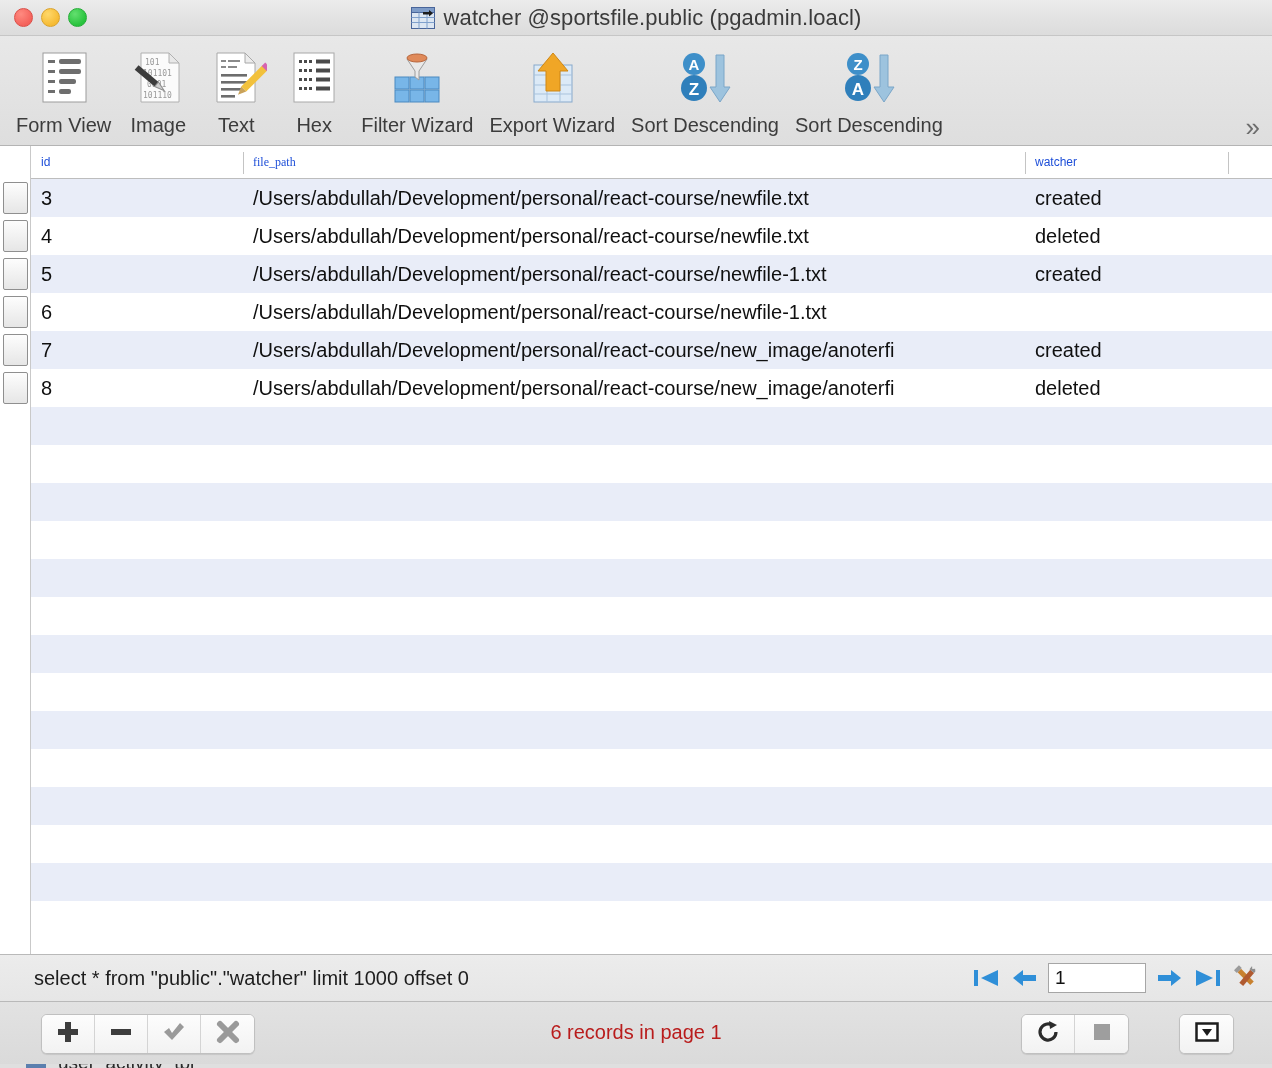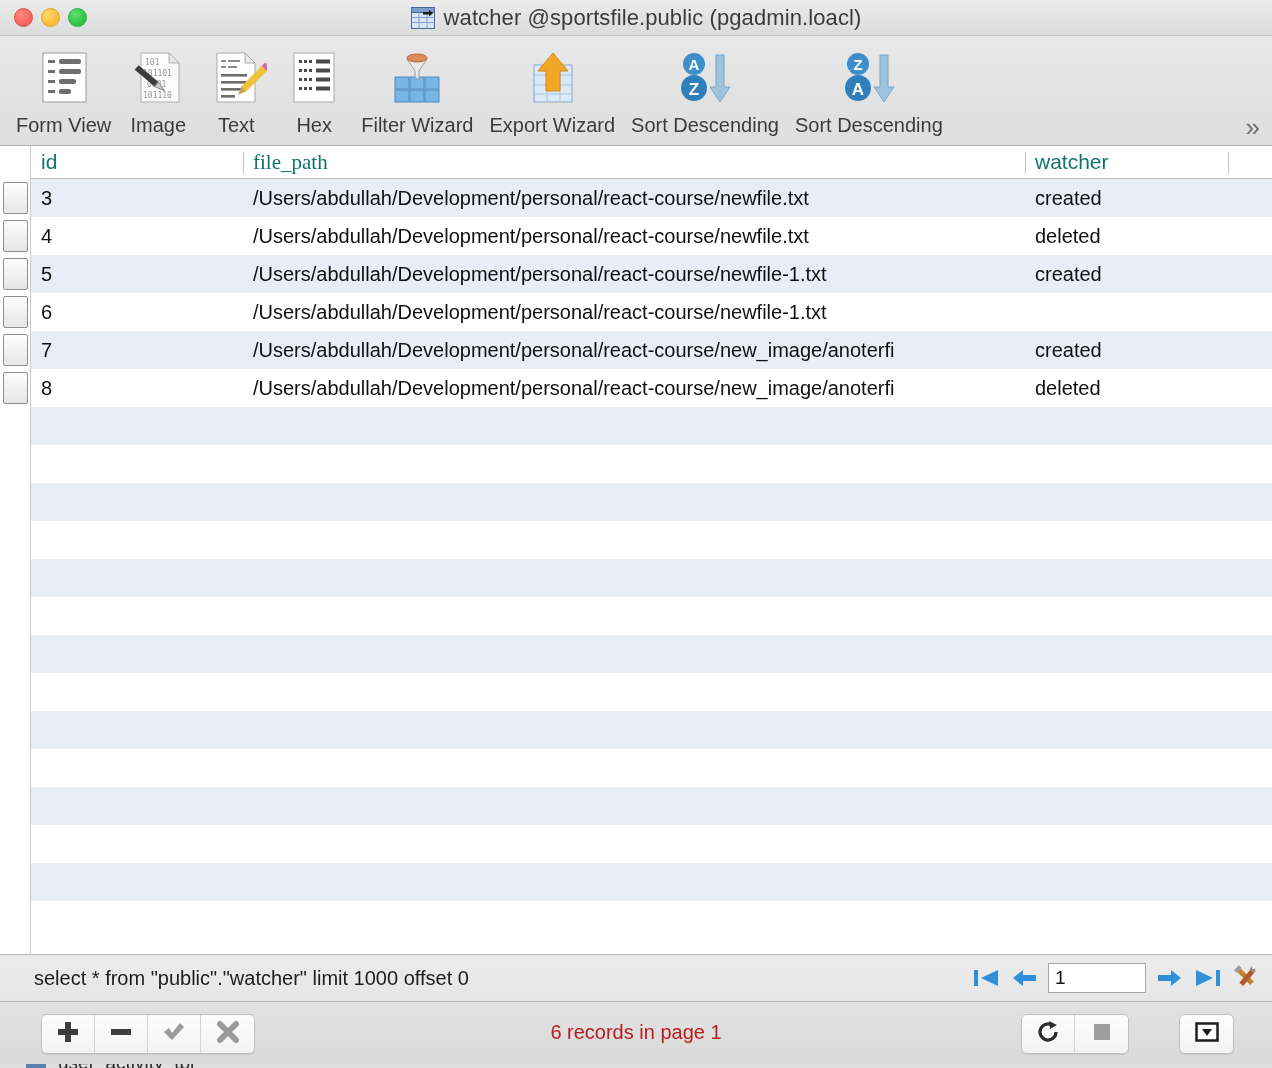--- a/index.html
+++ b/index.html
@@ -89,21 +89,21 @@
 
   .gheader {
     position: absolute; left: 31px; top: 0; width: 1241px; height: 33px;
     background: #ffffff;
     border-bottom: 1px solid #bdbdbd;
     box-sizing: border-box;
   }
   .gh-cell {
     position: absolute; top: 0; height: 32px;
     display: flex; align-items: center;
-    font-size: 21px; color: #0f766e;
+    font-size: 12px; color: #1d4ed8;
     padding-left: 10px;
     box-sizing: border-box;
     white-space: nowrap; overflow: hidden;
   }
   .gh-sep {
     position: absolute; top: 6px; width: 1px; height: 22px; background: #c4c4c4;
   }
 
   .gbody { position: absolute; left: 31px; top: 33px; width: 1241px; height: 775px; }
   .grow {

